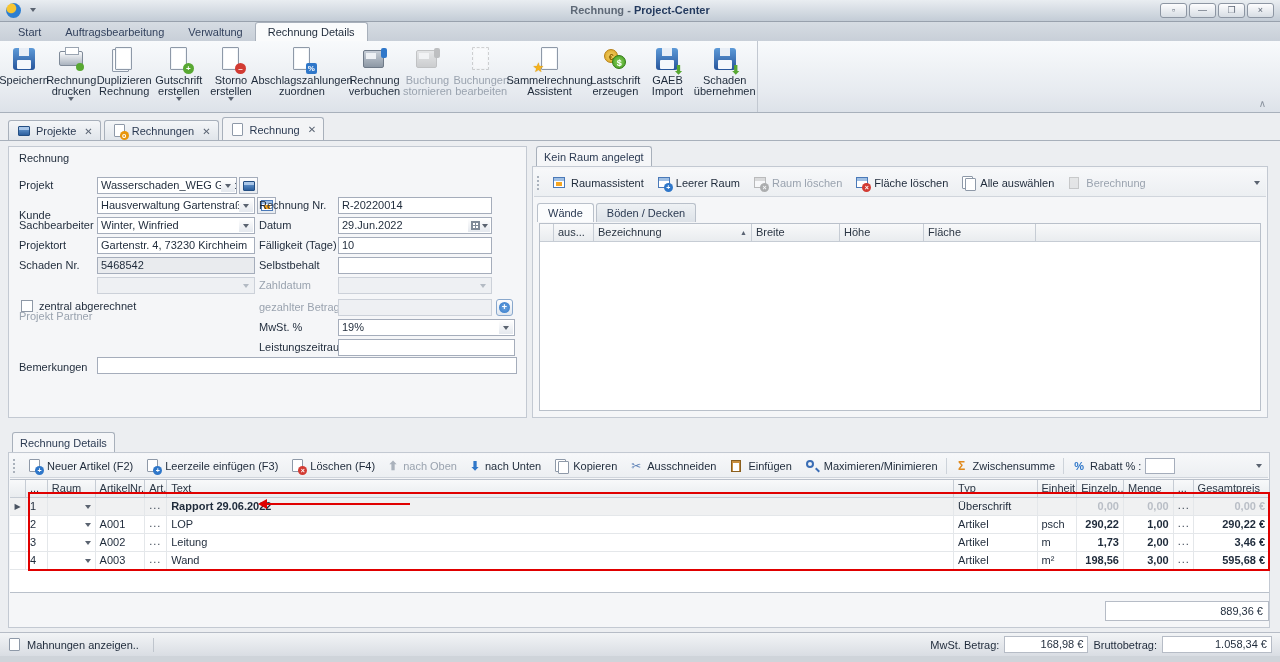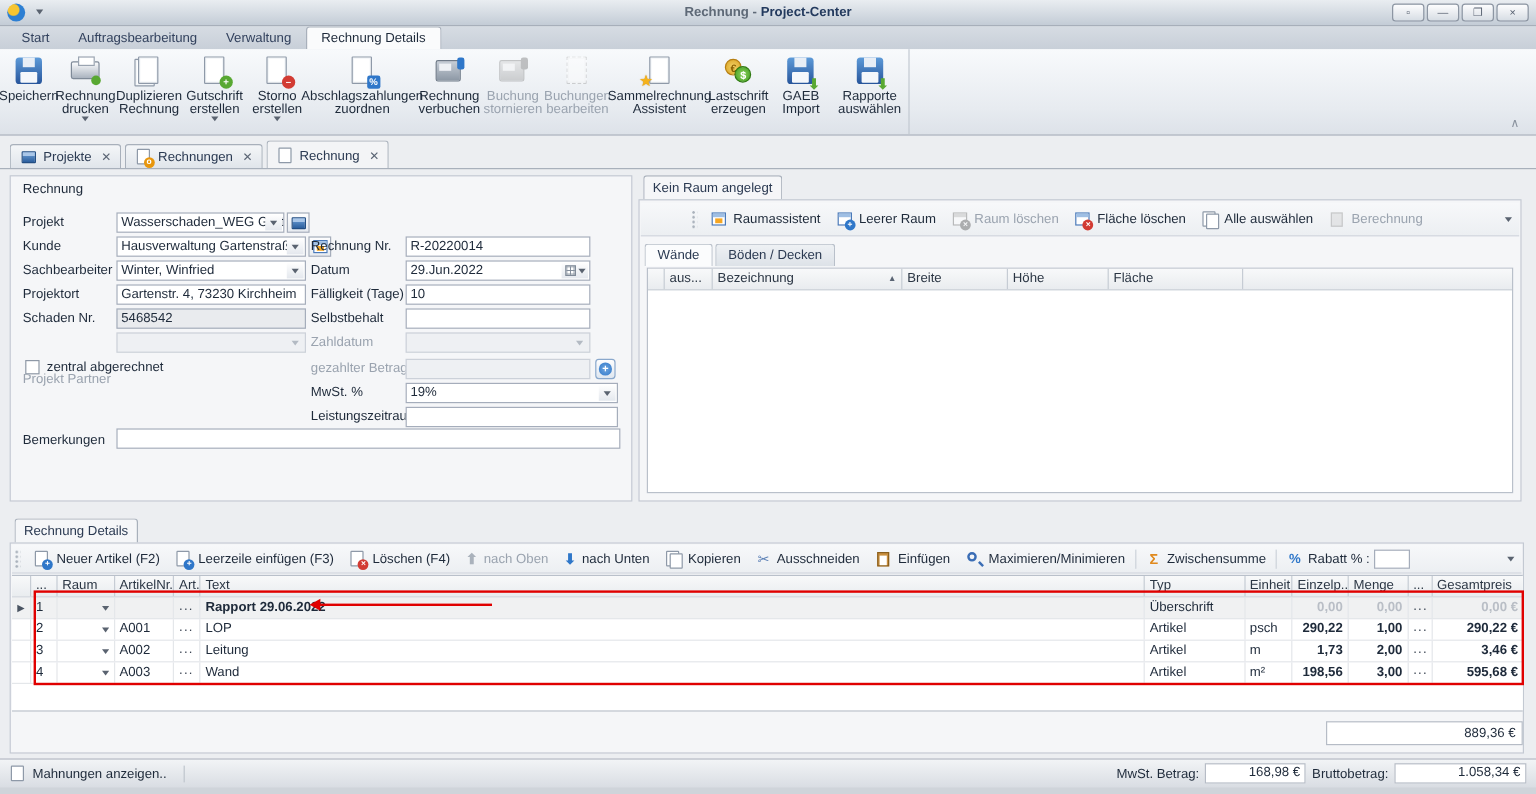--- a/index.html
+++ b/index.html
@@ -279,21 +279,21 @@
             <span class="floppy"></span>
             <span class="arrow-dn-green">⬇</span>
           </span>
         <span class="lbl">GAEB Import</span>
       </div>
       <div class="rbtn" style="width:70px">
         <span class="ric">
             <span class="floppy"></span>
             <span class="arrow-dn-green">⬇</span>
           </span>
-        <span class="lbl">Rapporte auswählen</span>
+        <span class="lbl">Schaden übernehmen</span>
       </div>
     </div>
   </div>
   <span class="ribbon-collapse">∧</span>
 </div>
 
 <div class="doctabs">
   <div class="dtab">
     <span class="i">
         <span class="cube"></span>
@@ -328,21 +328,21 @@
     <span class="combo-btn">
         <span class="caret"></span>
       </span>
   </div>
   <div class="side-btn" style="left:230px; top:30px;">
     <span class="i" style="width:14px;height:14px">
         <span class="cube" style="left:1px;top:2px"></span>
       </span>
   </div>
 
-  <div class="frm-label" style="left:10px; top:50px;">Kunde</div>
+  <div class="frm-label" style="left:10px; top:60px;">Kunde</div>
   <div class="field" style="left:88px; top:50px; width:158px;">
     <span>Hausverwaltung Gartenstraße</span>
     <span class="combo-btn">
         <span class="caret"></span>
       </span>
   </div>
   <div class="side-btn" style="left:248px; top:50px;">
     <span class="i" style="width:14px;height:14px">
         <span class="winic orange" style="left:1px;top:1px"></span>
       </span>
@@ -423,21 +423,21 @@
   </div>
 
   <div class="frm-label" style="left:250px; top:192px;">Leistungszeitraum</div>
   <div class="field" style="left:329px; top:192px; width:177px;"></div>
 </div>
 
 <div class="dtab active" style="position:absolute; left:536px; top:146px; height:21px; background:#f5f6f8;">
   <span>Kein Raum angelegt</span>
 </div>
 <div class="panel" style="left:532px; top:166px; width:736px; height:252px;">
-  <div class="tbar" style="left:1px; top:2px; right:1px; height:28px;padding-left:40px;">
+  <div class="tbar" style="left:1px; top:2px; right:1px; height:28px;">
     <span class="grip"></span>
     <div class="tbtn">
       <span class="i">
           <span class="winic orange"></span>
         </span>
       <span>Raumassistent</span>
     </div>
     <div class="tbtn">
       <span class="i">
           <span class="winic"></span>

